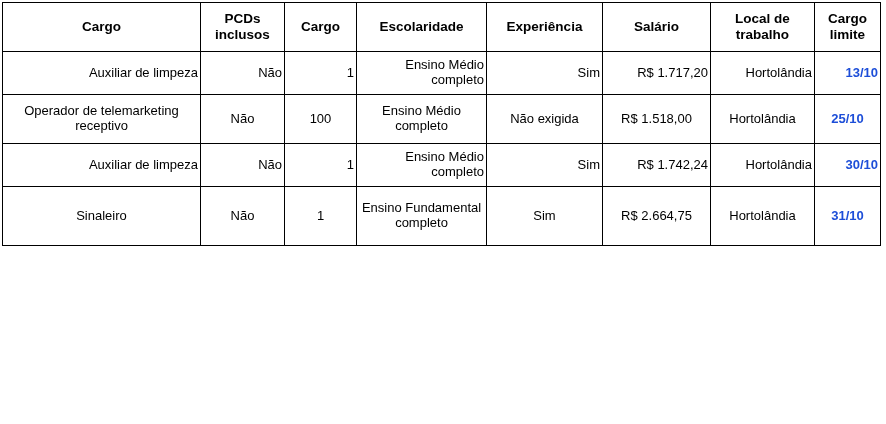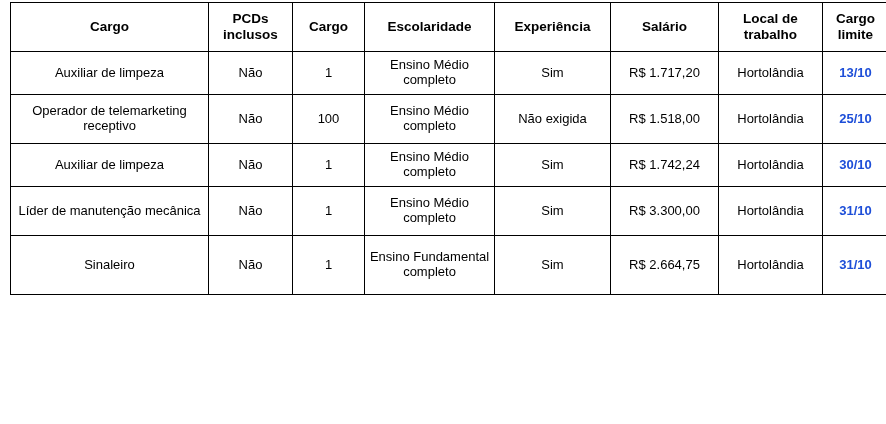--- a/index.html
+++ b/index.html
@@ -11,21 +11,21 @@
     width: 886px;
     height: 424px;
     font-family: "Liberation Sans", sans-serif;
     color: #000000;
     overflow: hidden;
   }
   .table-wrap {
     width: 886px;
     height: 424px;
     box-sizing: border-box;
-    padding: 2px 4px 2px 10px;
+    padding: 2px 4px 2px 2px;
   }
   table.jobs {
     border-collapse: collapse;
     width: 878px;
     table-layout: fixed;
     background: #ffffff;
   }
   table.jobs th,
   table.jobs td {
     border: 1px solid #000000;
@@ -47,21 +47,21 @@
   col.c-escol      { width: 130px; }
   col.c-exp        { width: 116px; }
   col.c-sal        { width: 108px; }
   col.c-local      { width: 104px; }
   col.c-data       { width: 66px; }
   td.deadline {
     color: #1d4ed8;
     font-weight: bold;
   }
   tr.r-tall td { height: 52px; }
-  tr.r-short td { height: 36px; }
+  tr.r-short td { height: 36px; text-align: right; }
   tr.r-mid td { height: 42px; }
   .hdr-row th { height: 38px; }
 </style>
 </head>
 <body>
 
 <div class="table-wrap">
   <table class="jobs">
     <colgroup>
       <col class="c-cargo">
@@ -109,30 +109,20 @@
       <tr class="r-short">
         <td>Auxiliar de limpeza</td>
         <td>Não</td>
         <td>1</td>
         <td>Ensino Médio completo</td>
         <td>Sim</td>
         <td>R$ 1.742,24</td>
         <td>Hortolândia</td>
         <td class="deadline">30/10</td>
       </tr>
-      <tr class="r-mid">
-        <td>Líder de manutenção mecânica</td>
-        <td>Não</td>
-        <td>1</td>
-        <td>Ensino Médio completo</td>
-        <td>Sim</td>
-        <td>R$ 3.300,00</td>
-        <td>Hortolândia</td>
-        <td class="deadline">31/10</td>
-      </tr>
       <tr class="r-tall">
         <td>Sinaleiro</td>
         <td>Não</td>
         <td>1</td>
         <td>Ensino Fundamental completo</td>
         <td>Sim</td>
         <td>R$ 2.664,75</td>
         <td>Hortolândia</td>
         <td class="deadline">31/10</td>
       </tr>

